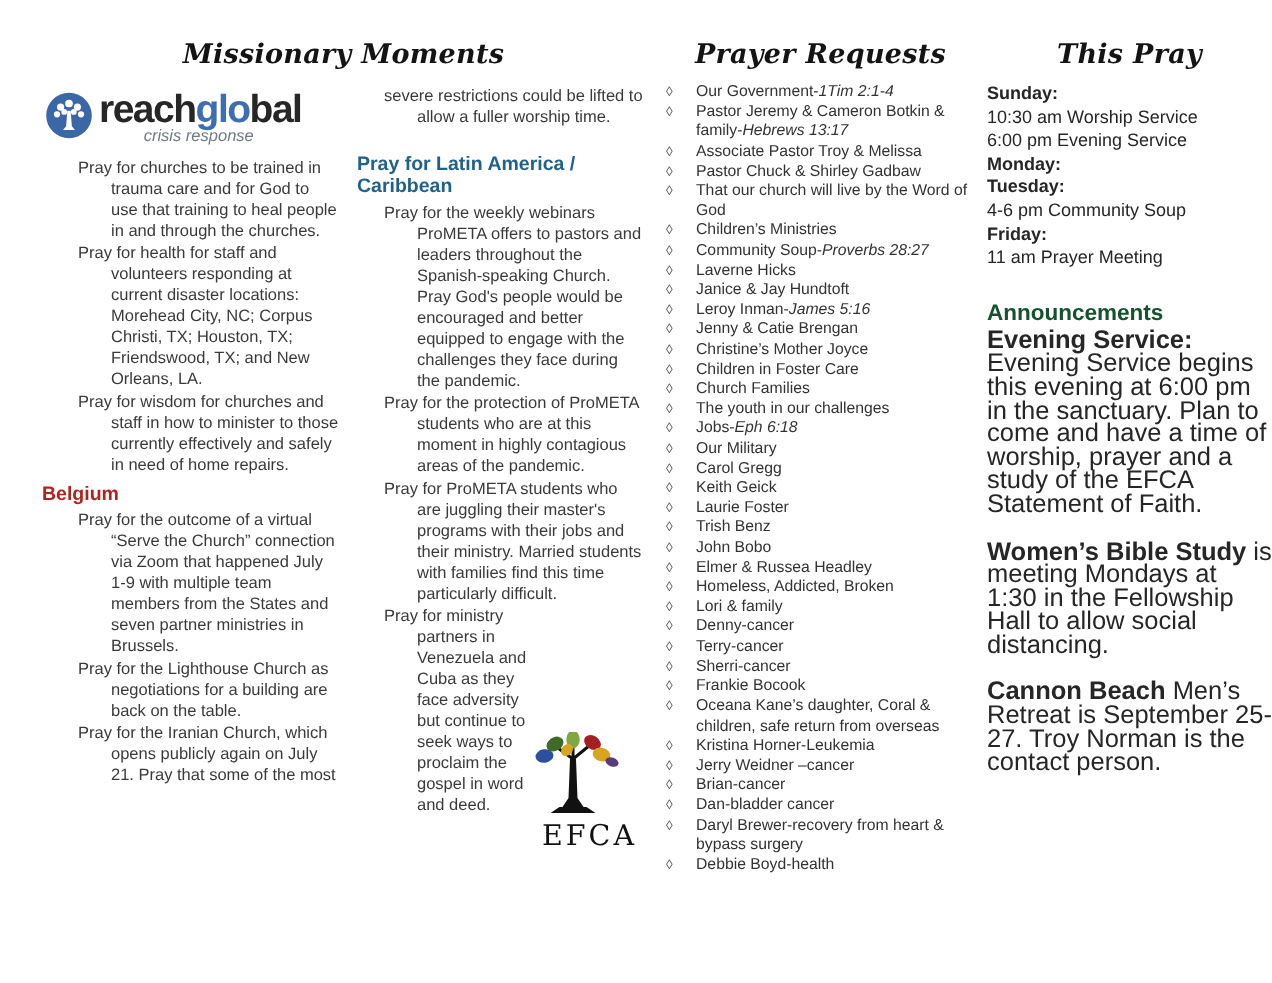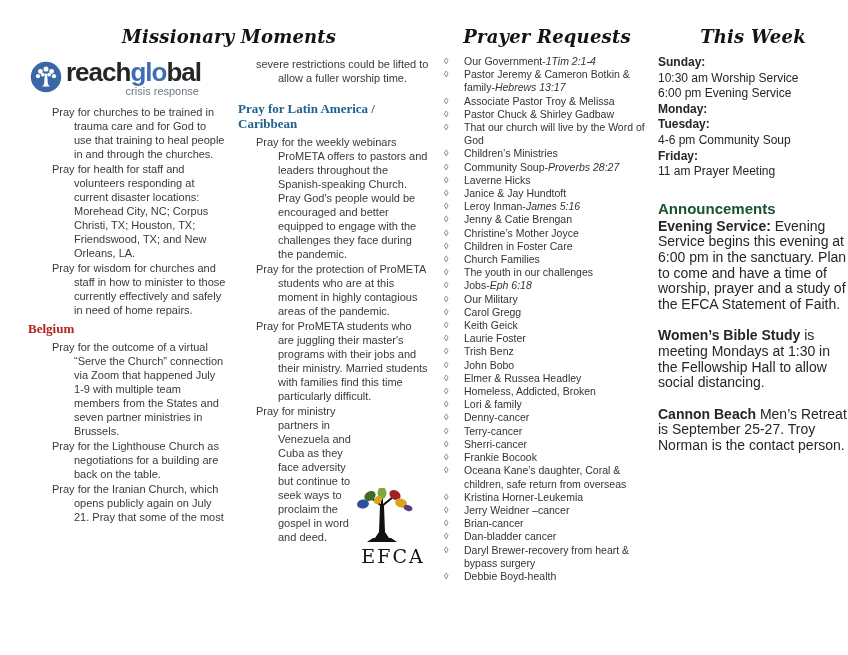--- a/index.html
+++ b/index.html
@@ -19,28 +19,28 @@
   
   .panel-1 { width:402px; flex:none; }
   .cols { display:flex; gap:12px; }
   .col-a { width:198px; flex:none; }
   .col-b { width:192px; flex:none; padding-top:2px; }
   .rg-logo { display:flex; align-items:flex-start; gap:4px; margin:4px 0 8px 2px; }
   .rg-icon { width:32px; height:32px; flex:none; margin-top:2px; }
   .rg-words { line-height:1; }
   .rg-word { font-size:26px; font-weight:bold; letter-spacing:-1px; color:#262626; }
   .rg-word .rg-blue { color:#3d6eb4; }
-  .rg-tagline { font-size:11px; color:#6f7a85; text-align:right; margin-top:1px; padding-right:2px; }
+  .rg-tagline { font-style:italic; font-size:11px; color:#6f7a85; text-align:center; margin-top:1px; padding-right:2px; }
   .body-para {
     font-size:11px; line-height:14px; color:#3a3a3a;
     margin:0 0 1px 24px; padding-left:22px; text-indent:-22px;
   }
   .col-b .body-para { margin-left:18px; }
   .sub-heading {
-    font-family:Liberation Serif, serif; font-weight:bold;
+    font-family:Liberation Sans, sans-serif; font-weight:bold;
     font-size:13px; line-height:15px; margin:4px 0 4px 0;
   }
   .red-heading  { color:#b1241c; }
   .blue-heading { color:#20618e; margin-top:16px; }
   
   .efca-logo { float:right; width:74px; margin-top:84px; margin-left:4px; text-align:center; }
   .efca-word { font-family:"DejaVu Serif", serif; font-size:19px; letter-spacing:2px; color:#111; line-height:1; margin-top:-2px; }
   
   .panel-2 { width:228px; flex:none; padding:0 4px 0 10px; }
   .prayer-list { list-style:none; margin-top:4px; }
@@ -51,21 +51,21 @@
   .prayer-bullet { color:#555; font-size:9px; padding-left:4px; line-height:13.2px; }
   .prayer-item em { }
   
   .panel-3 { width:190px; flex:none; color:#262626; }
   .week-line { font-size:12px; line-height:15.6px; }
   .week-line.bold { font-weight:bold; }
   .ann-title {
     font-family:Liberation Sans, sans-serif; font-weight:bold; font-size:15px;
     color:#14532d; margin:20px 0 2px 0;
   }
-  .ann-para { font-size:14px; line-height:15.6px; margin-bottom:16px; }
+  .ann-para { font-size:17px; line-height:15.6px; margin-bottom:16px; }
   .ann-para b { font-weight:bold; }
 </style>
 </head>
 <body>
 
 <div class="page">
 
   <section class="panel-1">
     <h1 class="script-title">Missionary Moments</h1>
     <div class="cols">
@@ -278,21 +278,21 @@
           <span>Daryl Brewer-recovery from heart &amp; bypass surgery</span>
         </li>
         <li class="prayer-item">
           <span class="prayer-bullet">◊</span>
           <span>Debbie Boyd-health</span>
         </li>
       </ul>
   </section>
 
   <section class="panel-3">
-    <h1 class="script-title">This Week</h1>
+    <h1 class="script-title">This Pray</h1>
     <div id="week-lines">
         <div class="week-line bold">Sunday:</div>
         <div class="week-line">10:30 am Worship Service</div>
         <div class="week-line">6:00 pm Evening Service</div>
         <div class="week-line bold">Monday:</div>
         <div class="week-line bold">Tuesday:</div>
         <div class="week-line">4-6 pm Community Soup</div>
         <div class="week-line bold">Friday:</div>
         <div class="week-line">11 am Prayer Meeting</div>
       </div>

